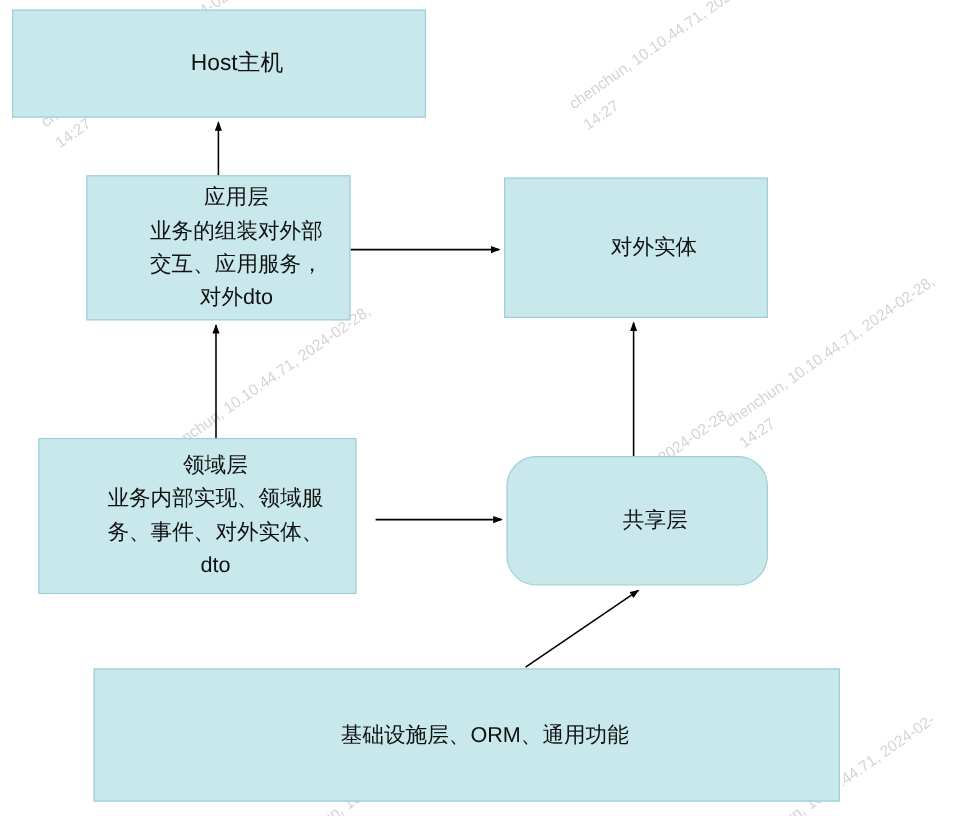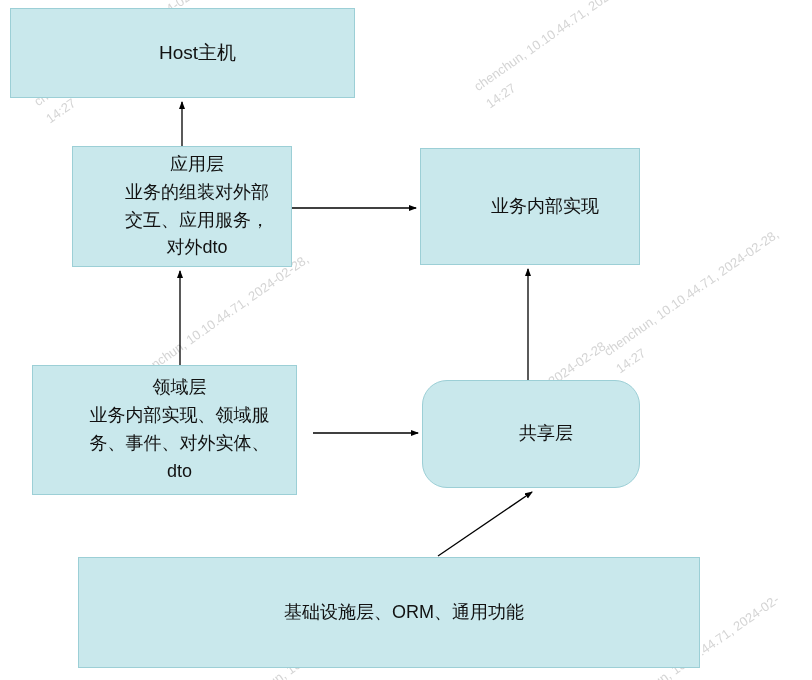--- a/index.html
+++ b/index.html
@@ -98,21 +98,21 @@
   </div>
 
   <div class="box box-application">
     <span>应用层
 业务的组装对外部
 交互、应用服务，
 对外dto</span>
   </div>
 
   <div class="box box-abstraction">
-    <span>业务内部实现</span>
+    <span>对外实体</span>
   </div>
 
   <div class="box box-domain">
     <span>领域层
 业务内部实现、领域服
 务、事件、对外实体、
 dto</span>
   </div>
 
   <div class="box box-shared">

